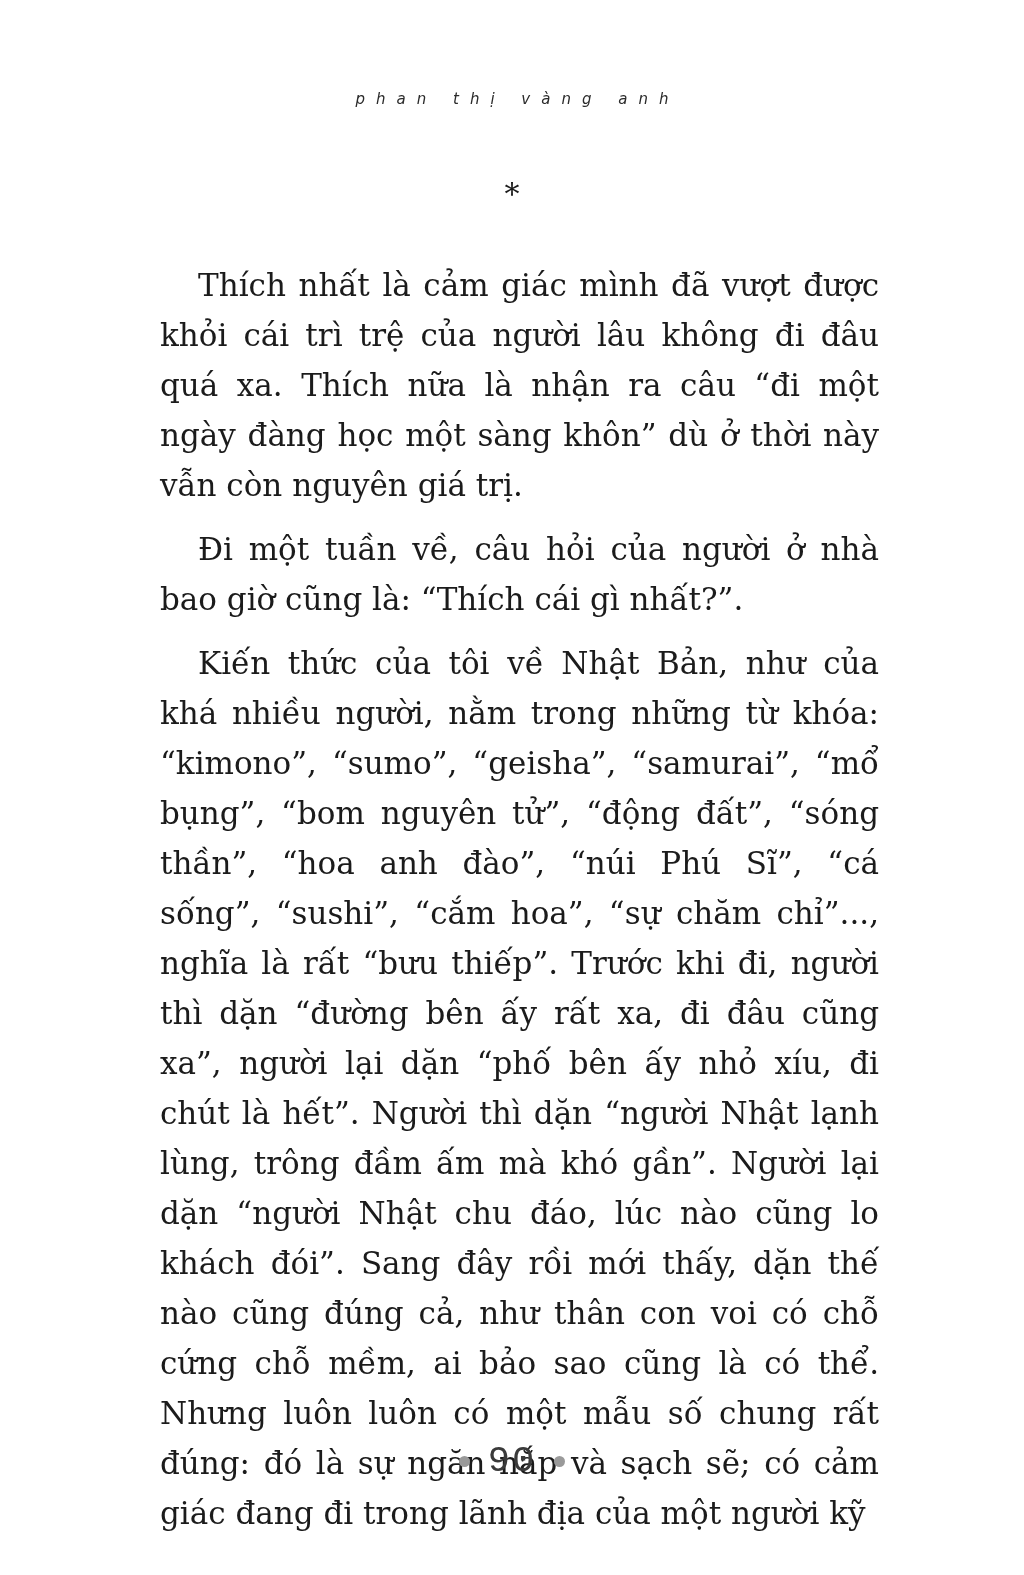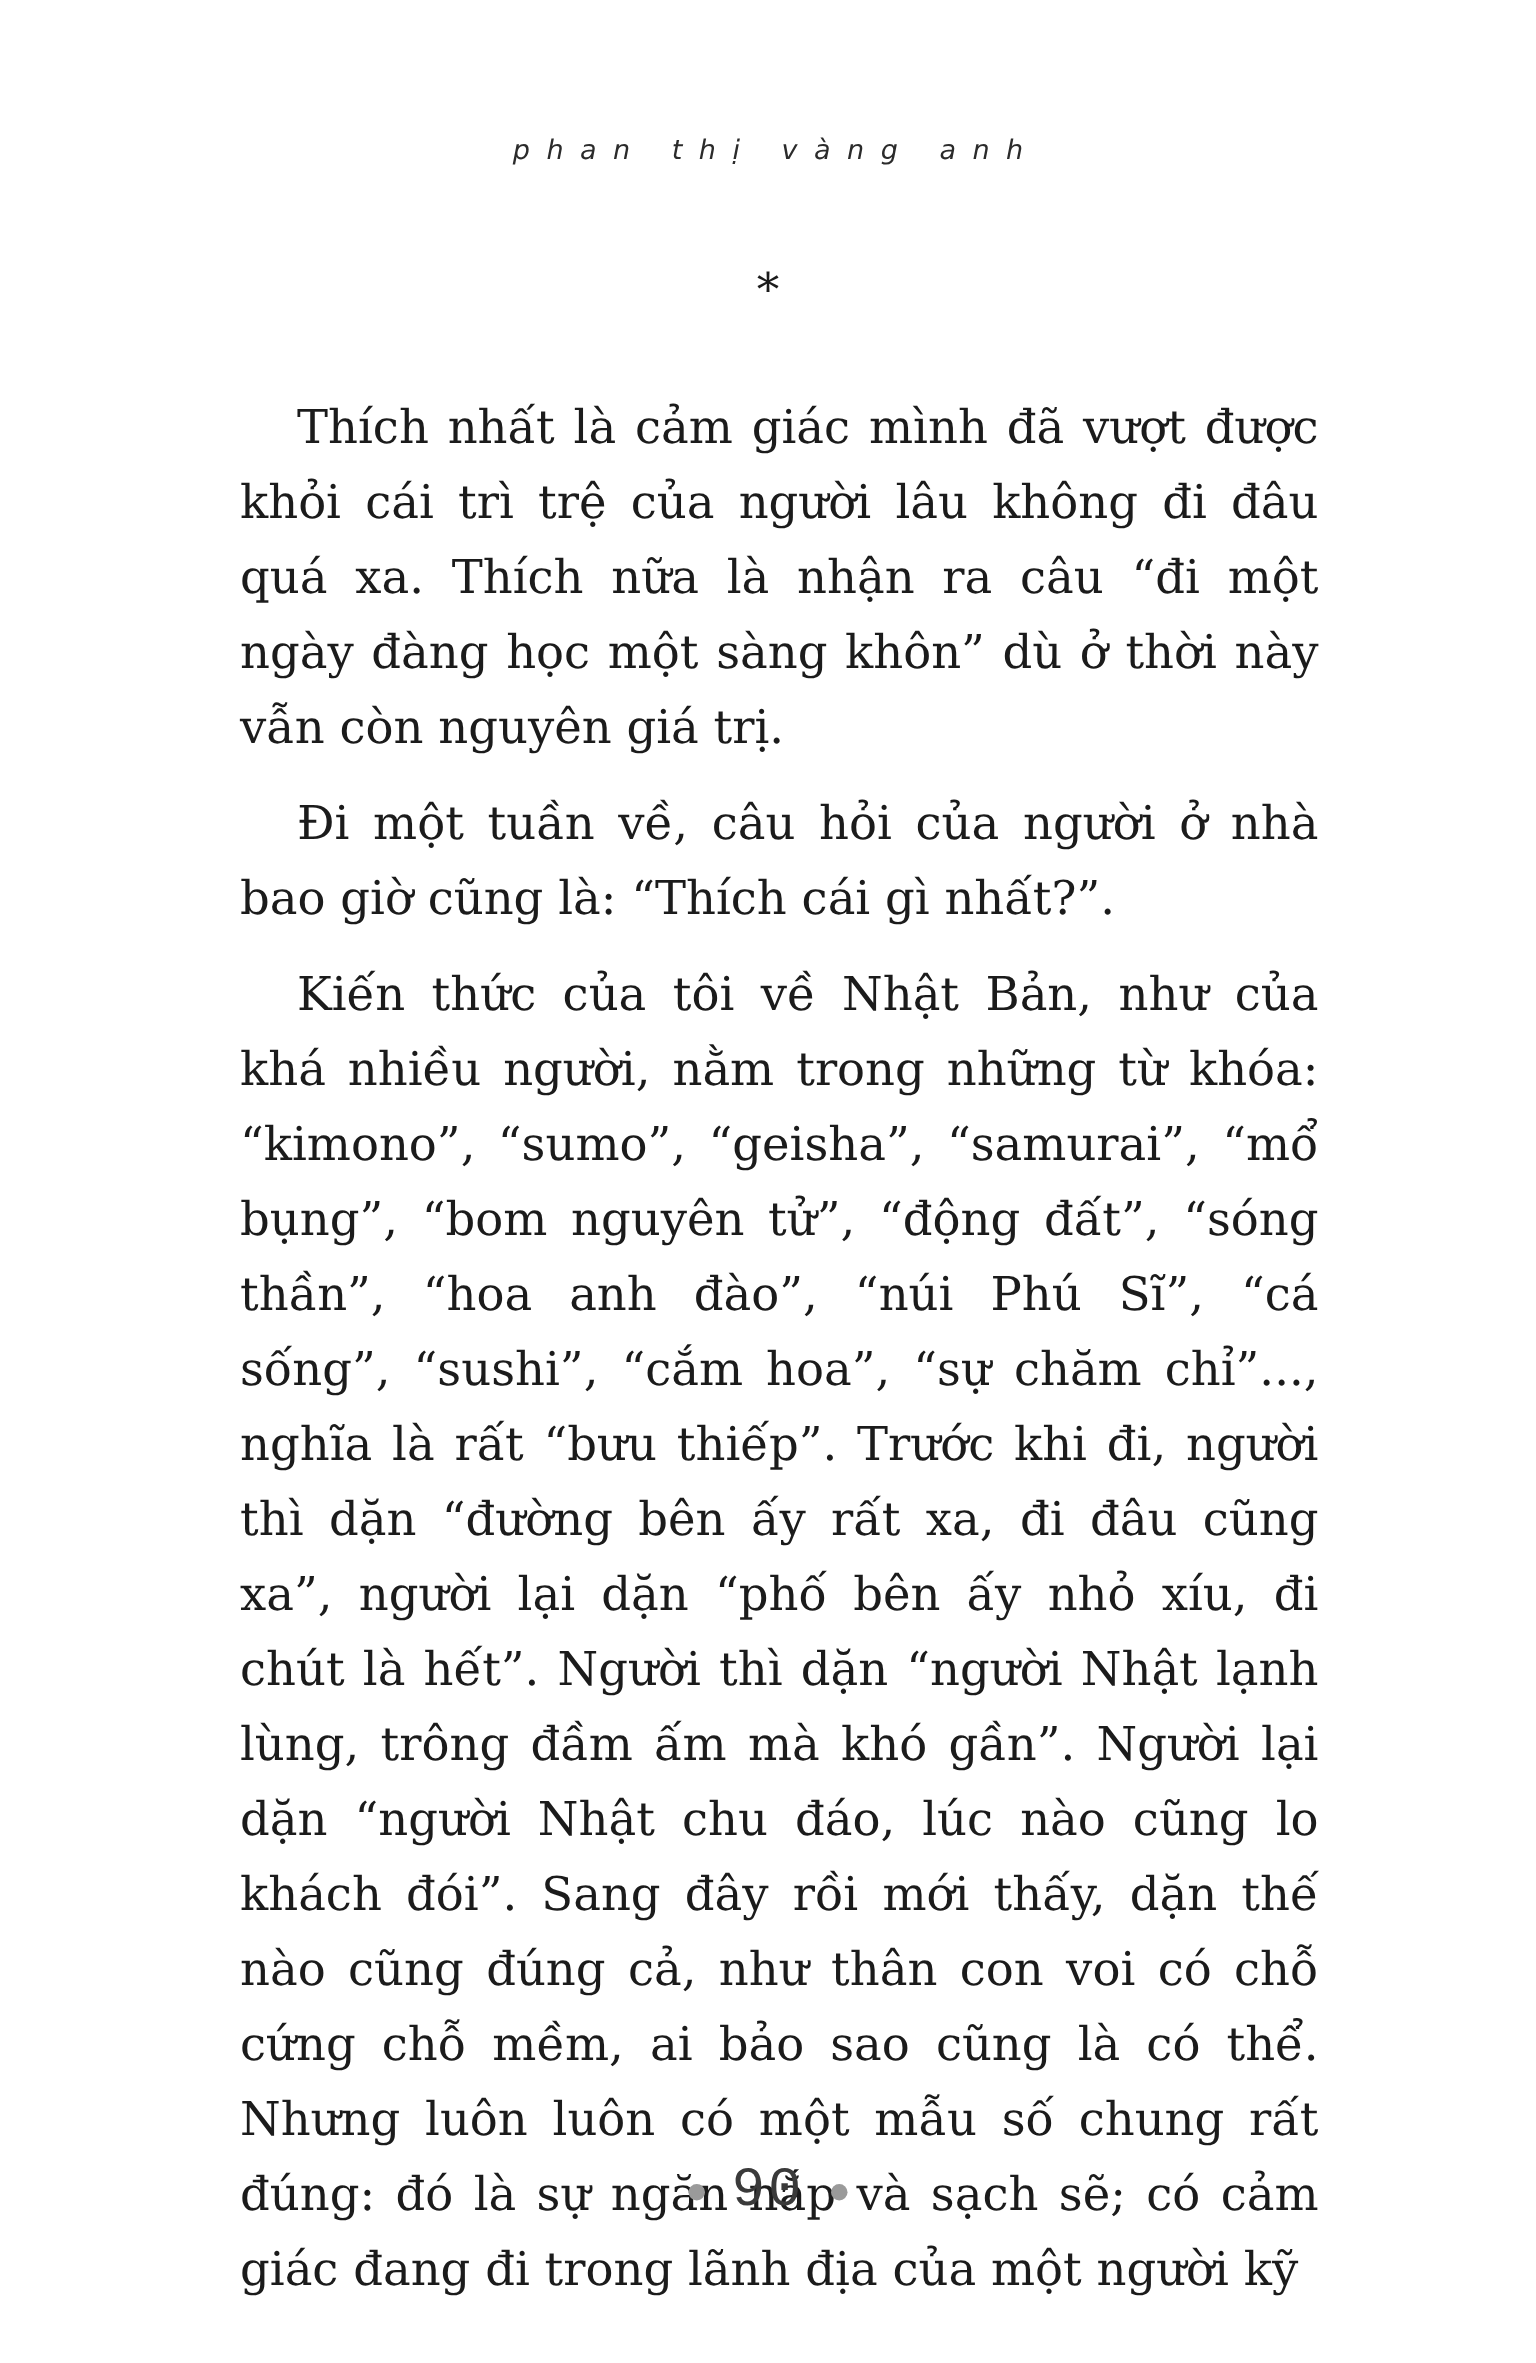--- a/index.html
+++ b/index.html
@@ -15,21 +15,21 @@
       overflow: hidden;
     }
     .running-header {
       position: absolute;
       top: 90px;
       left: 0;
       width: 100%;
       text-align: center;
       font-family: "DejaVu Sans", sans-serif;
       font-style: italic;
-      font-size: 18px;
+      font-size: 15px;
       letter-spacing: 11px;
       padding-left: 11px; 
       color: #2b2b2b;
     }
     .divider {
       position: absolute;
       top: 176px;
       left: 0;
       width: 100%;
       text-align: center;

